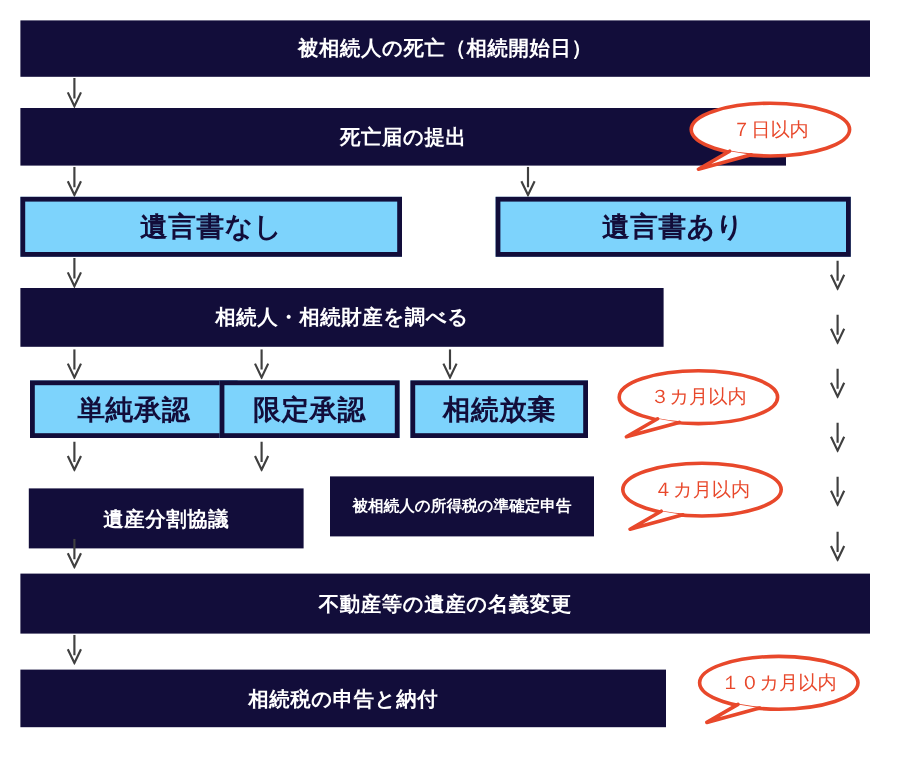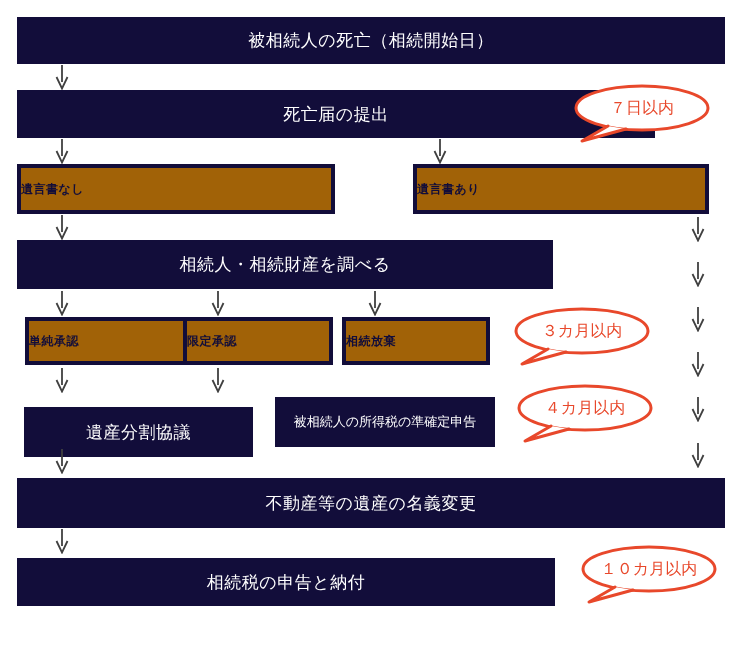--- a/index.html
+++ b/index.html
@@ -1,22 +1,22 @@
 <!DOCTYPE html>
 <html><head>
 <meta charset="utf-8">
 <style>
   html,body{margin:0;padding:0;background:#fff;}
   .canvas{position:relative;width:753px;height:650px;background:#fff;overflow:hidden;
           font-family:"Liberation Sans","DejaVu Sans",sans-serif;}
   .bar{position:absolute;background:#120d3a;color:#ffffff;display:flex;align-items:center;
-       justify-content:center;font-weight:normal;font-size:17px;box-sizing:border-box;
+       justify-content:center;font-weight:bold;font-size:17px;box-sizing:border-box;
        white-space:nowrap;letter-spacing:0.5px;}
-  .obox{position:absolute;background:#a16207;border:4px solid #120d3a;color:#120d3a;
-        display:flex;align-items:center;font-weight:bold;font-size:12px;
+  .obox{position:absolute;background:#7dd3fc;border:4px solid #120d3a;color:#120d3a;
+        display:flex;align-items:center;justify-content:center;font-weight:bold;font-size:23px;
         box-sizing:border-box;white-space:nowrap;letter-spacing:0.5px;}
   .small{font-size:13px;letter-spacing:0;}
   .arrow{position:absolute;width:16px;height:25px;}
   .bubble{position:absolute;width:148px;height:64px;}
   .bubble svg{position:absolute;left:0;top:0;}
   .bubble-text{position:absolute;left:10px;top:2px;width:132px;height:48px;display:flex;
                align-items:center;justify-content:center;color:#e8482b;font-weight:normal;
                font-size:16px;white-space:nowrap;}
 </style>
 </head>

